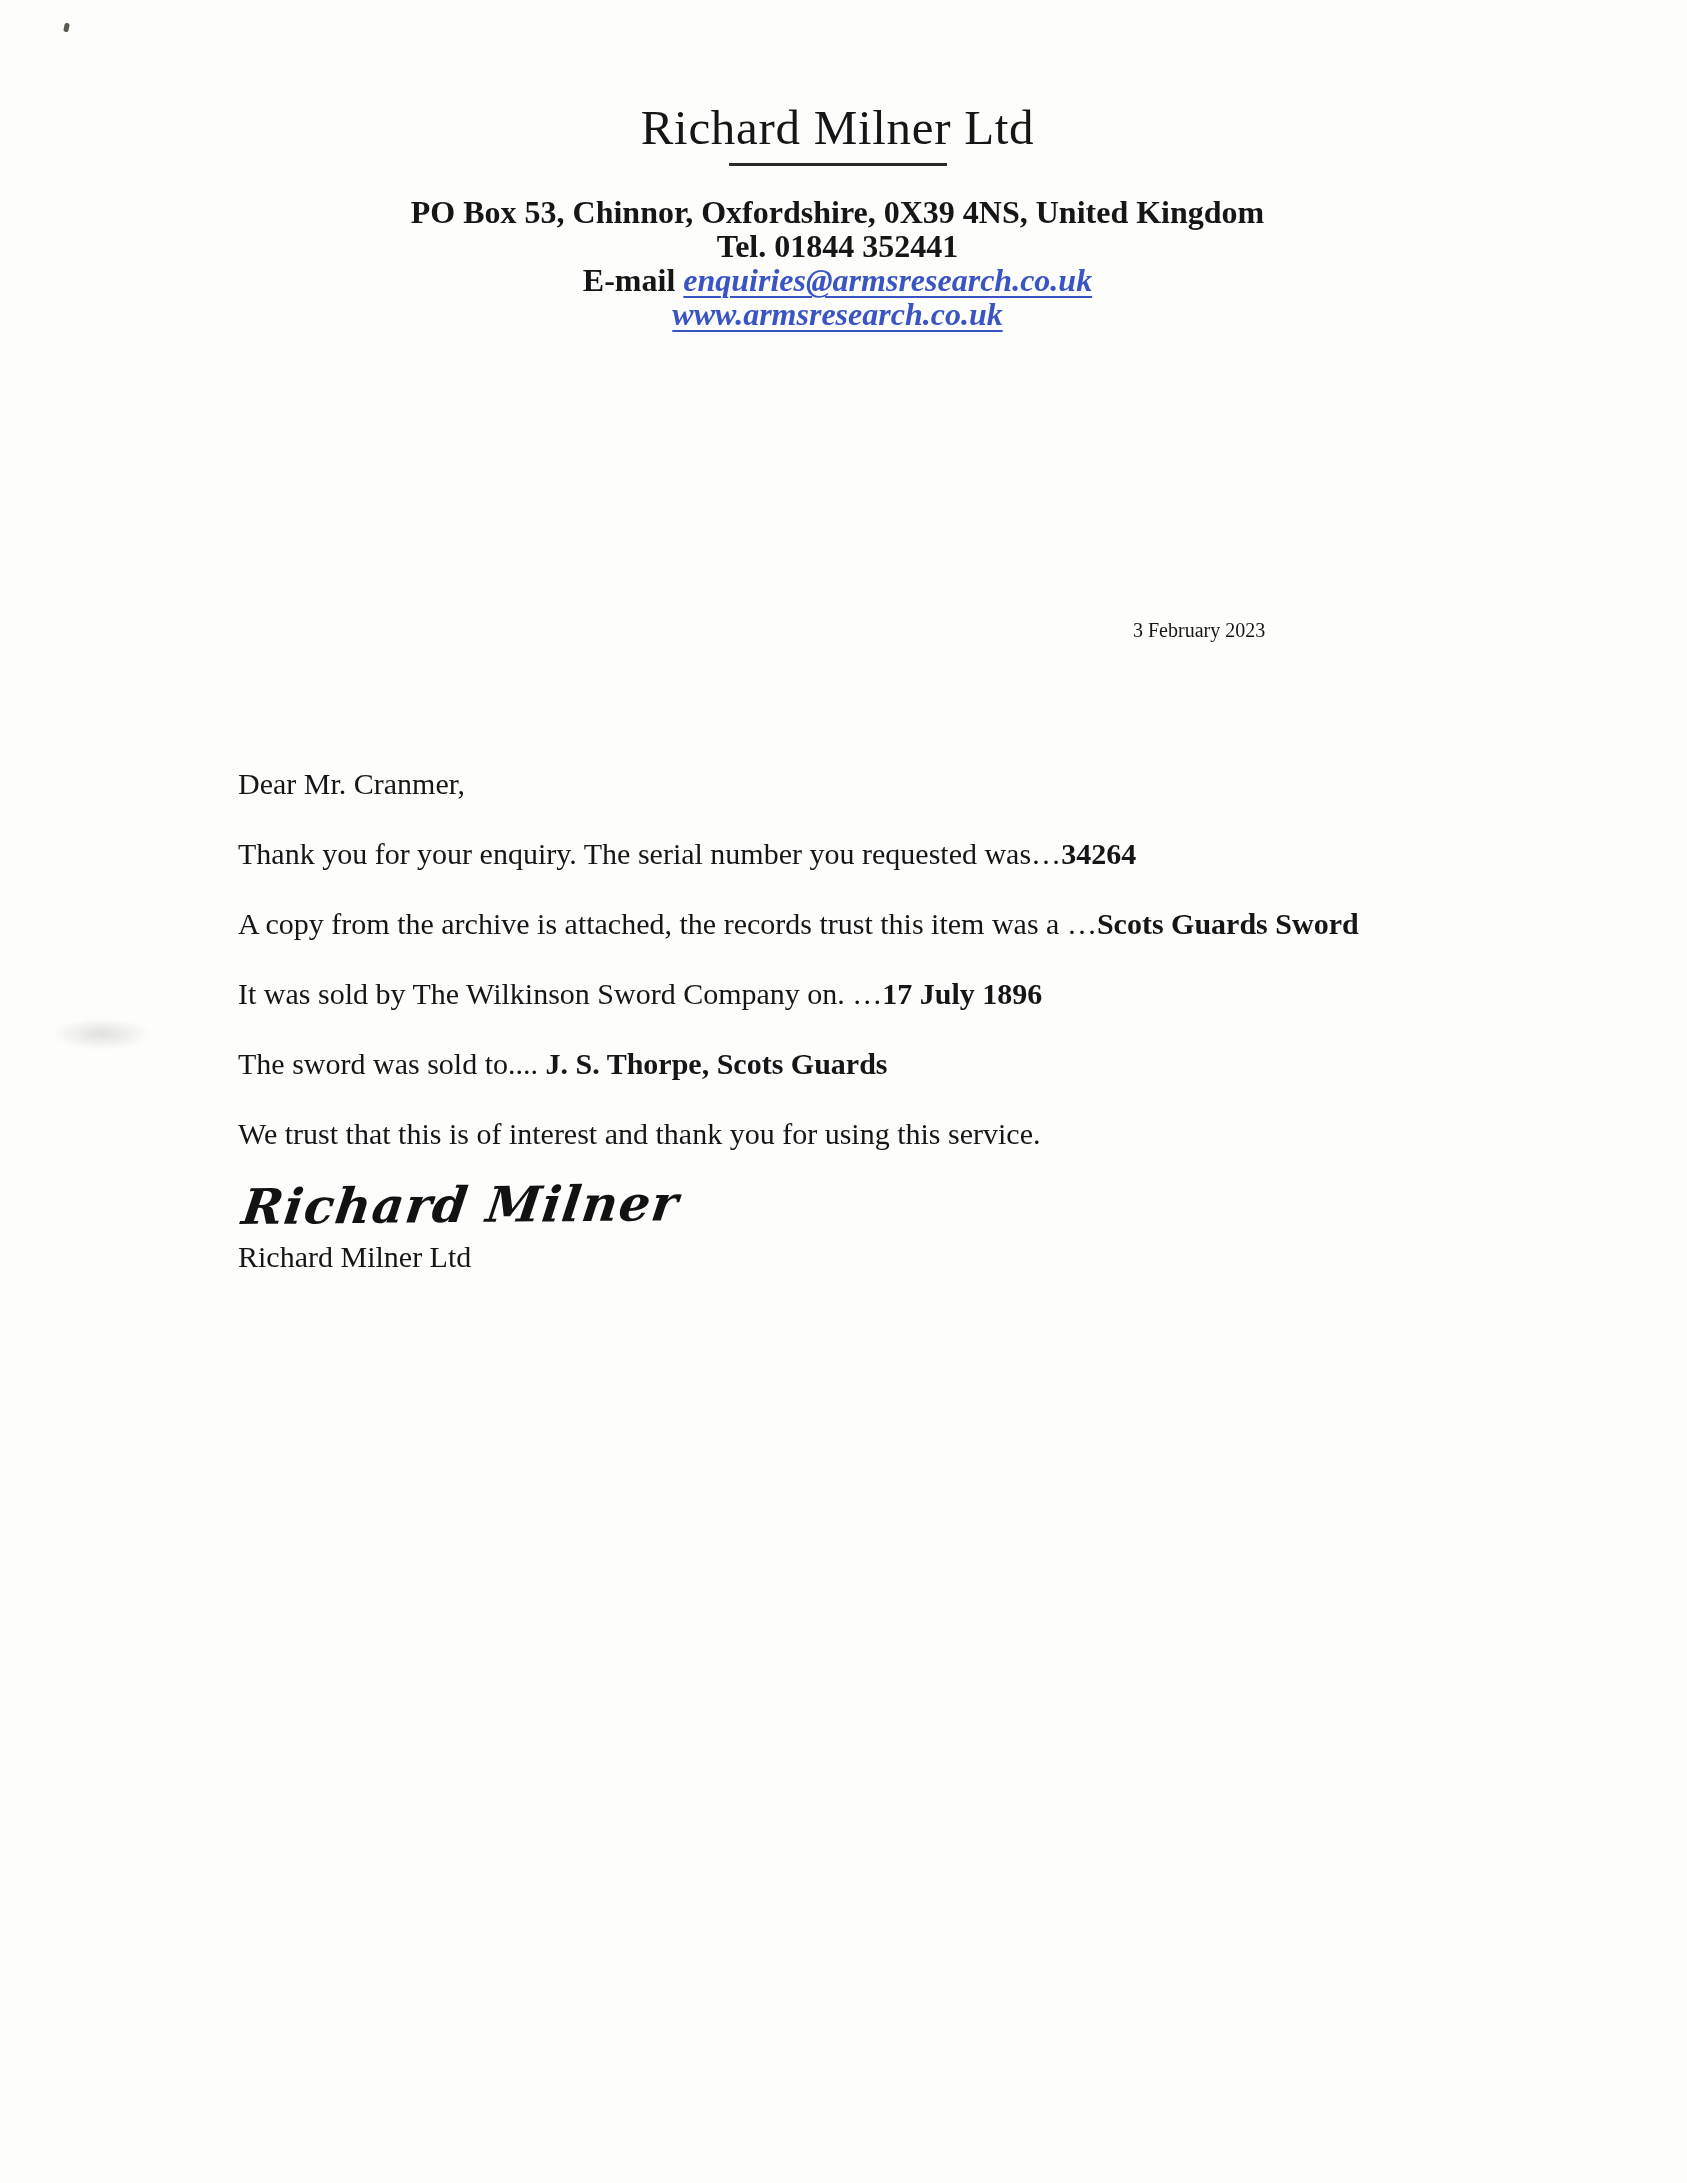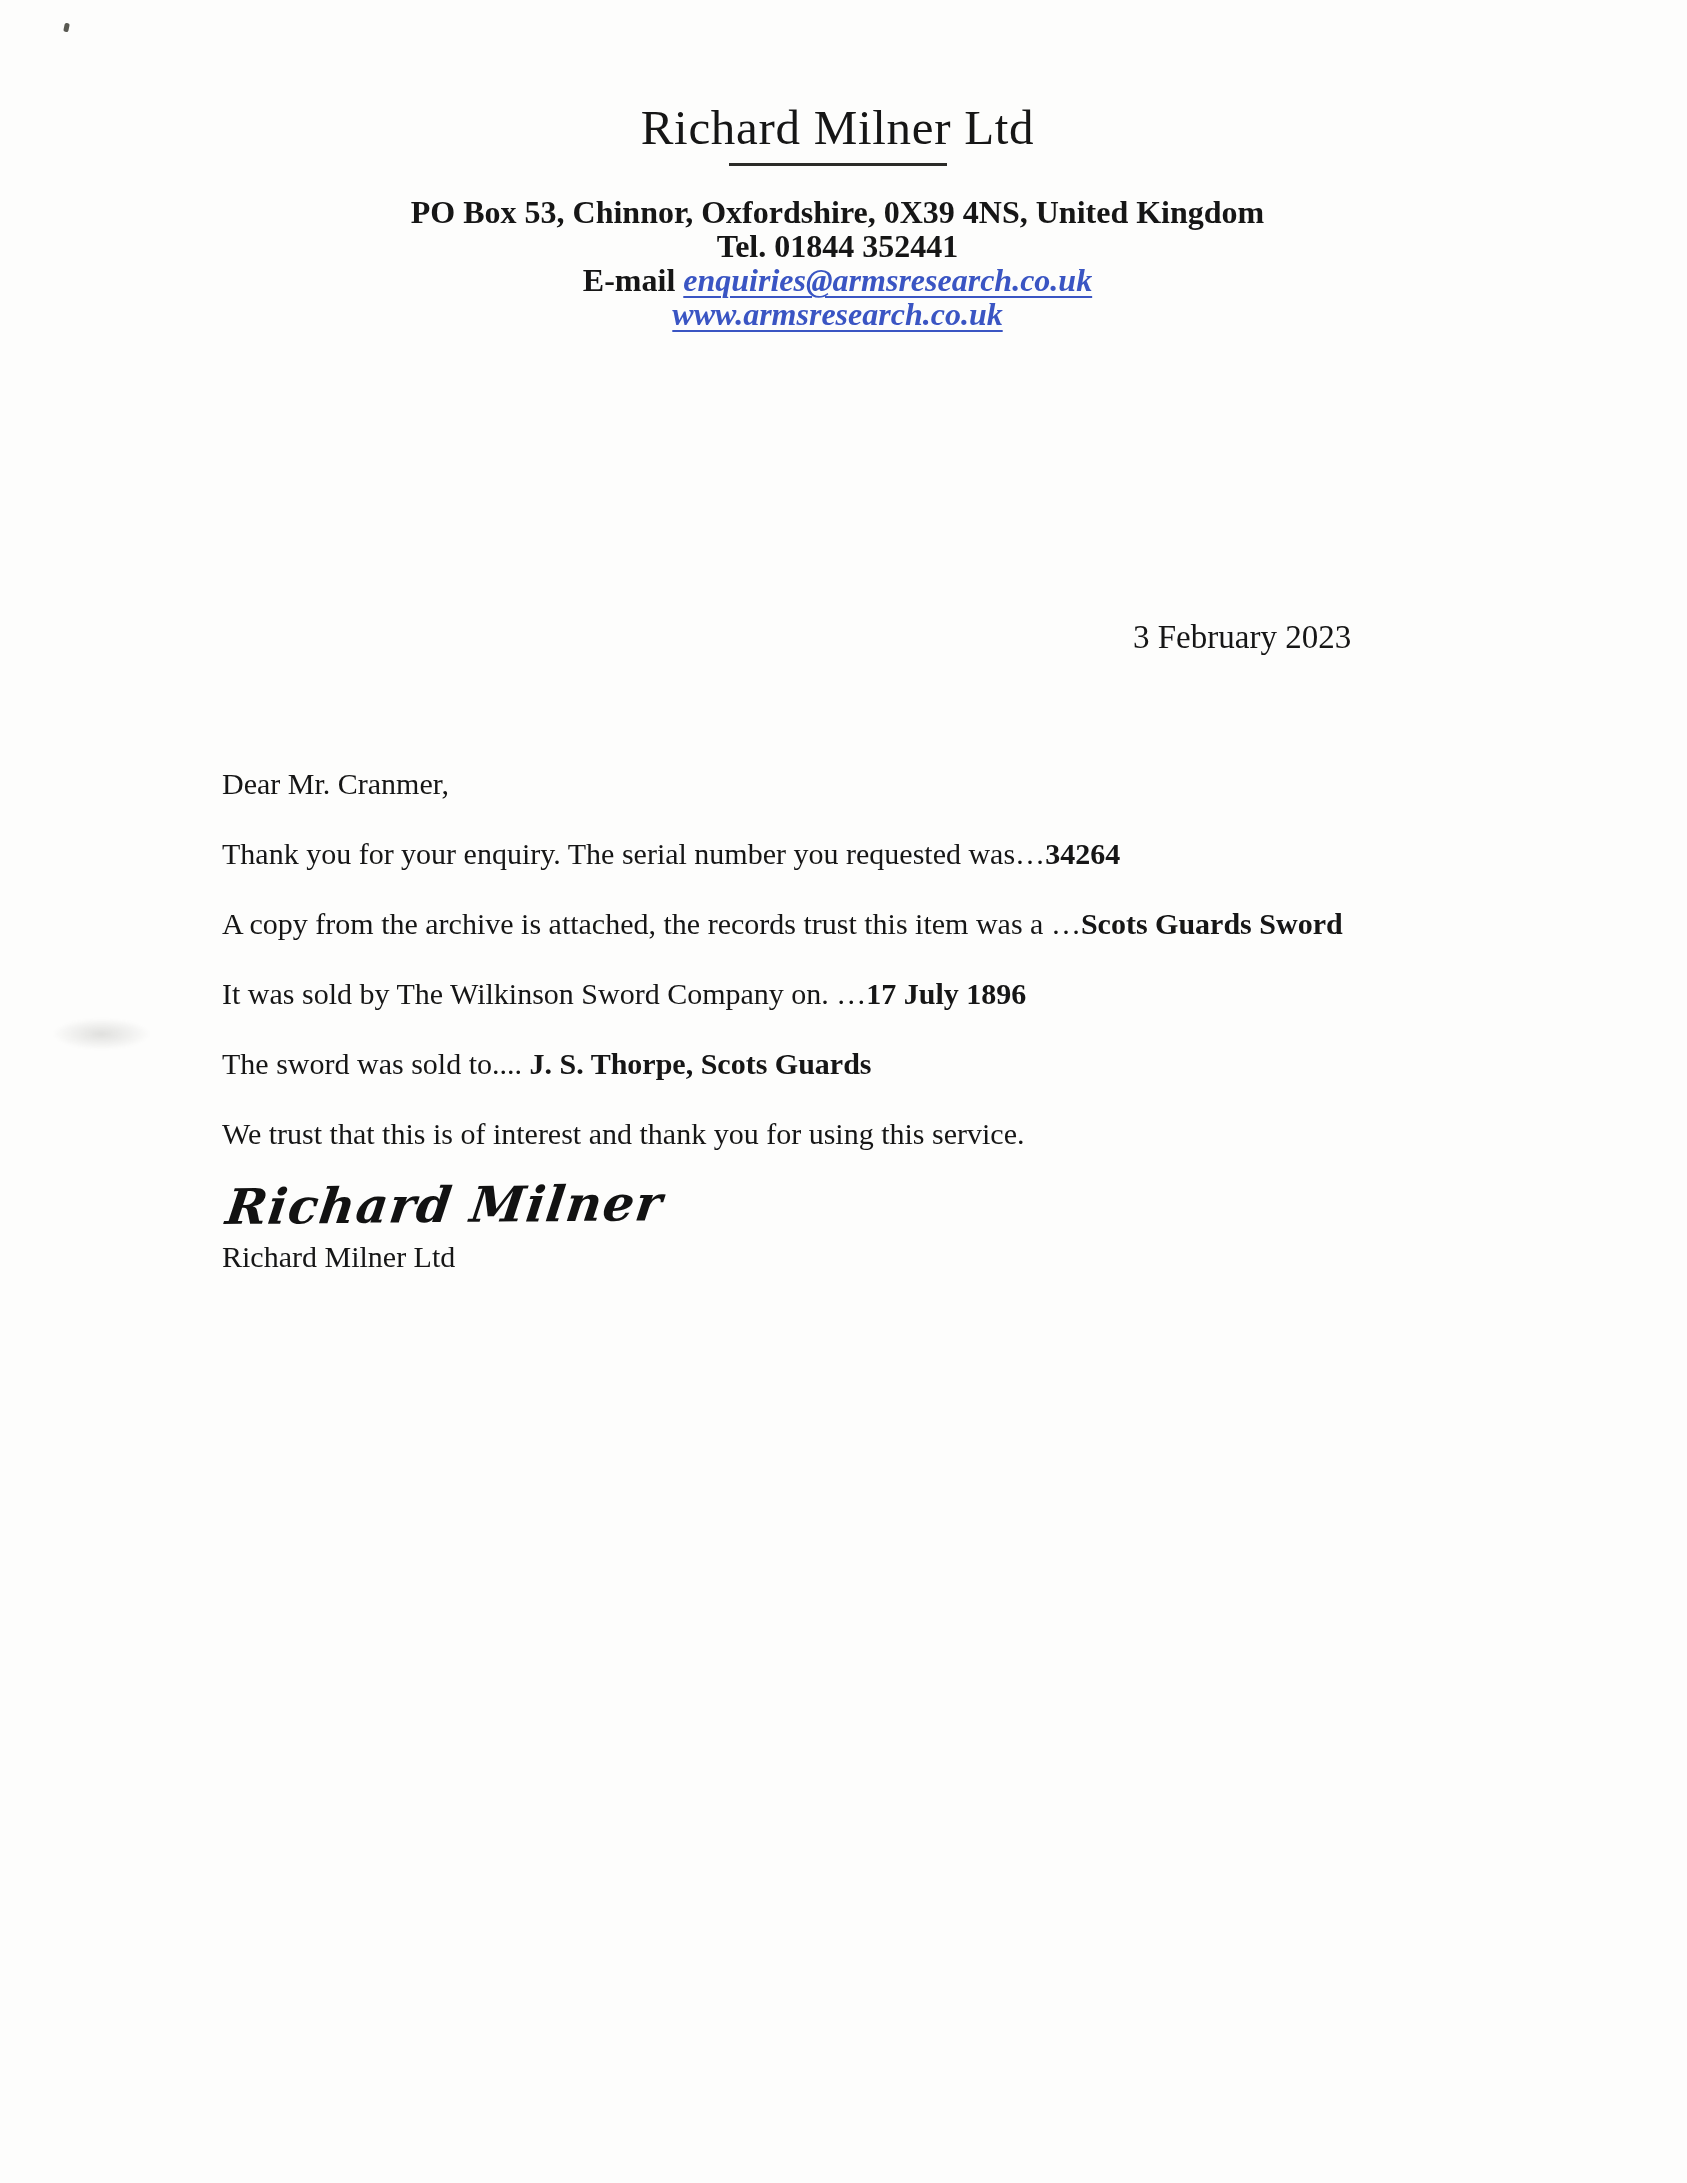--- a/index.html
+++ b/index.html
@@ -61,28 +61,28 @@
     left: 222px;
     font-size: 30px;
     line-height: 35px;
   }
 
   
   .letter-date {
     position: absolute;
     top: 619px;
     left: 1133px;
-    font-size: 33px;
+    font-size: 20px;
   }
 
   
   .letter-body {
     position: absolute;
     top: 769px;
-    left: 222px;
+    left: 238px;
     width: 1211px;
     font-size: 30px;
   }
   .letter-body p {
     margin: 0 0 40px 0;
     line-height: 30px;
   }
   .letter-body strong { font-weight: 700; }
 
   .signature {

